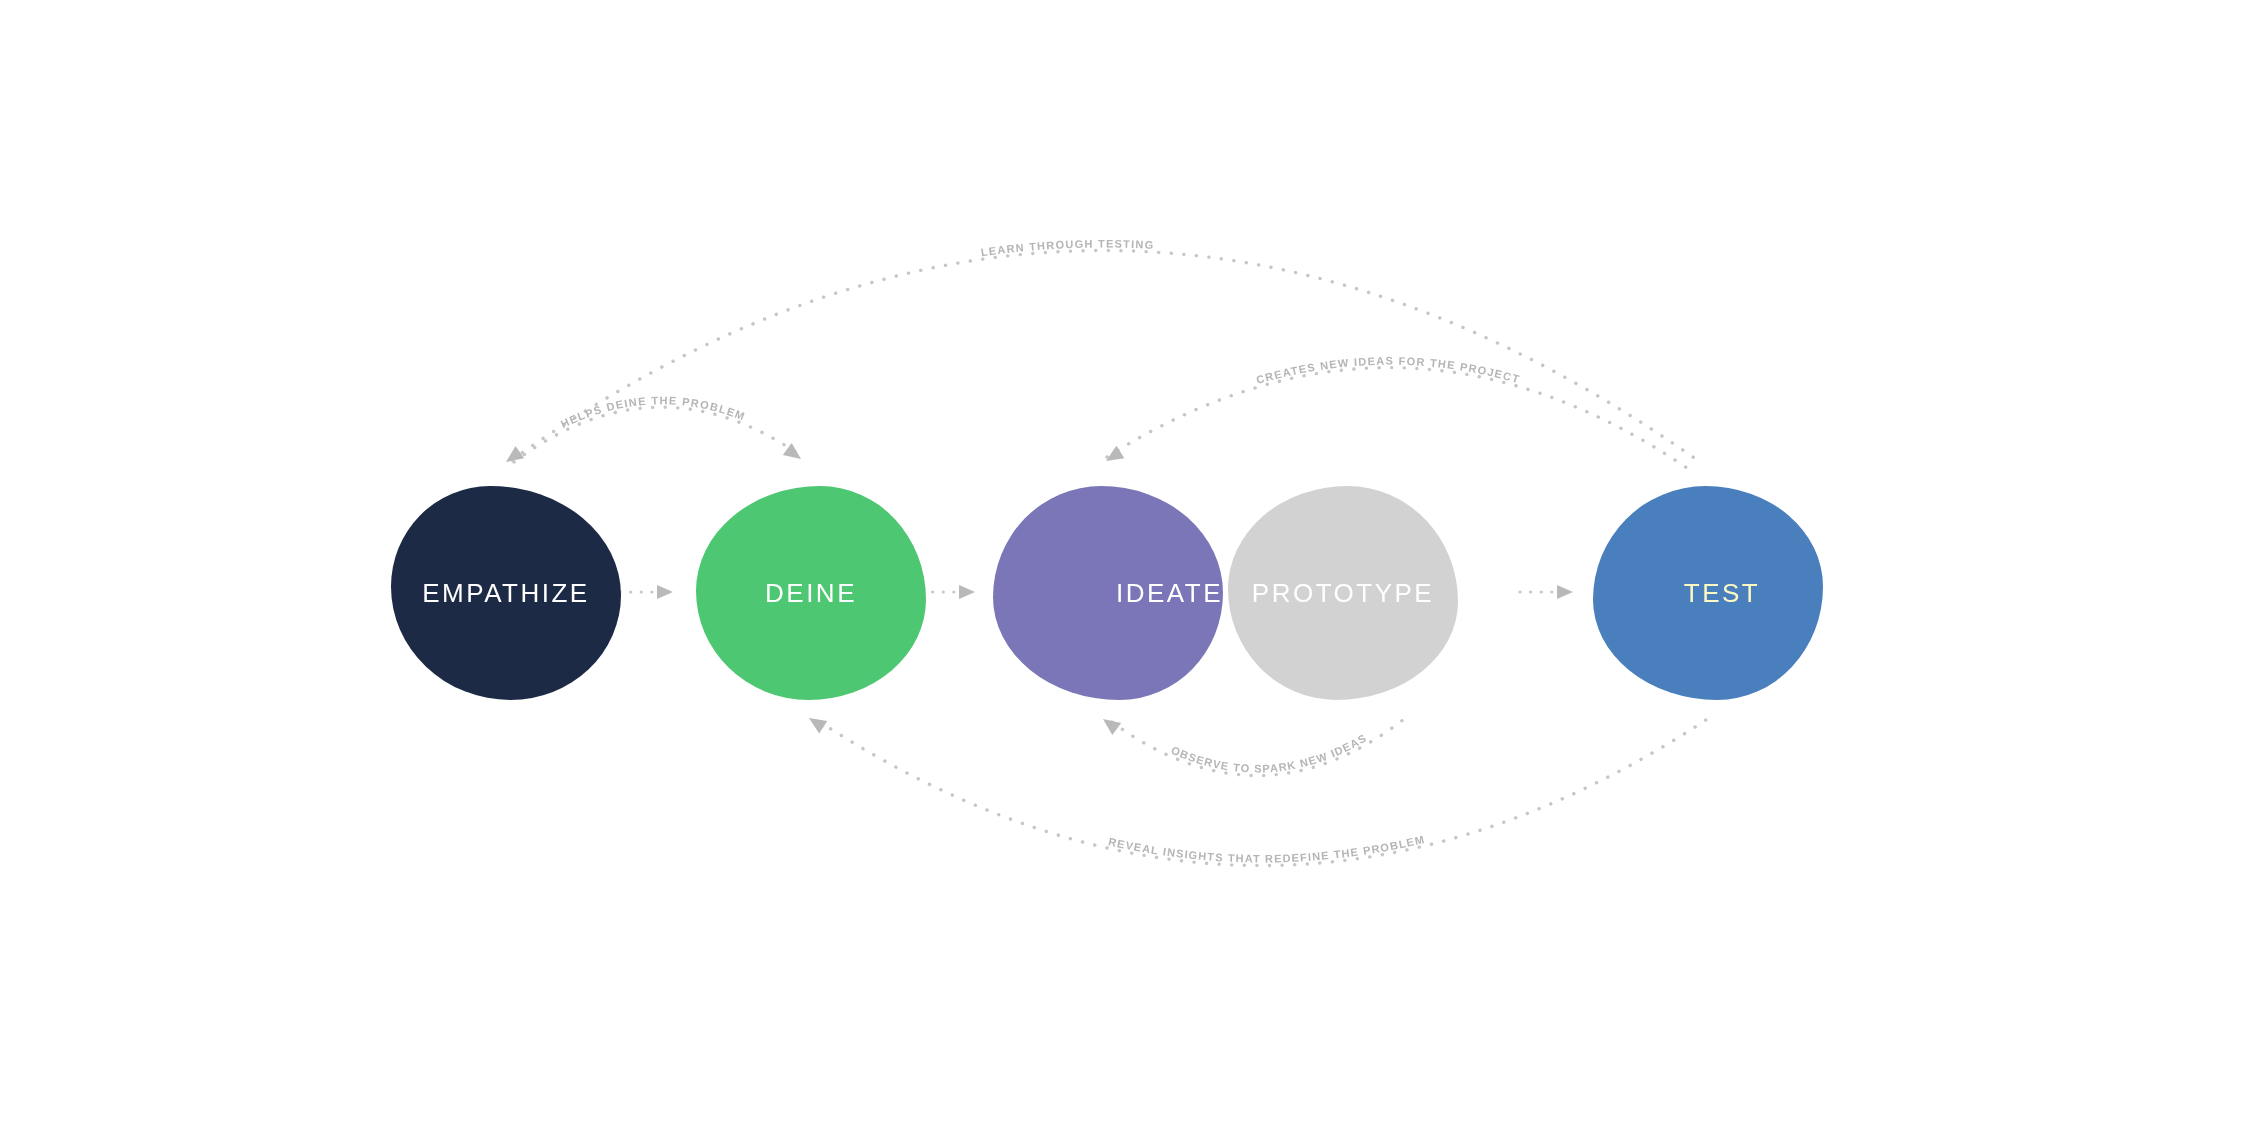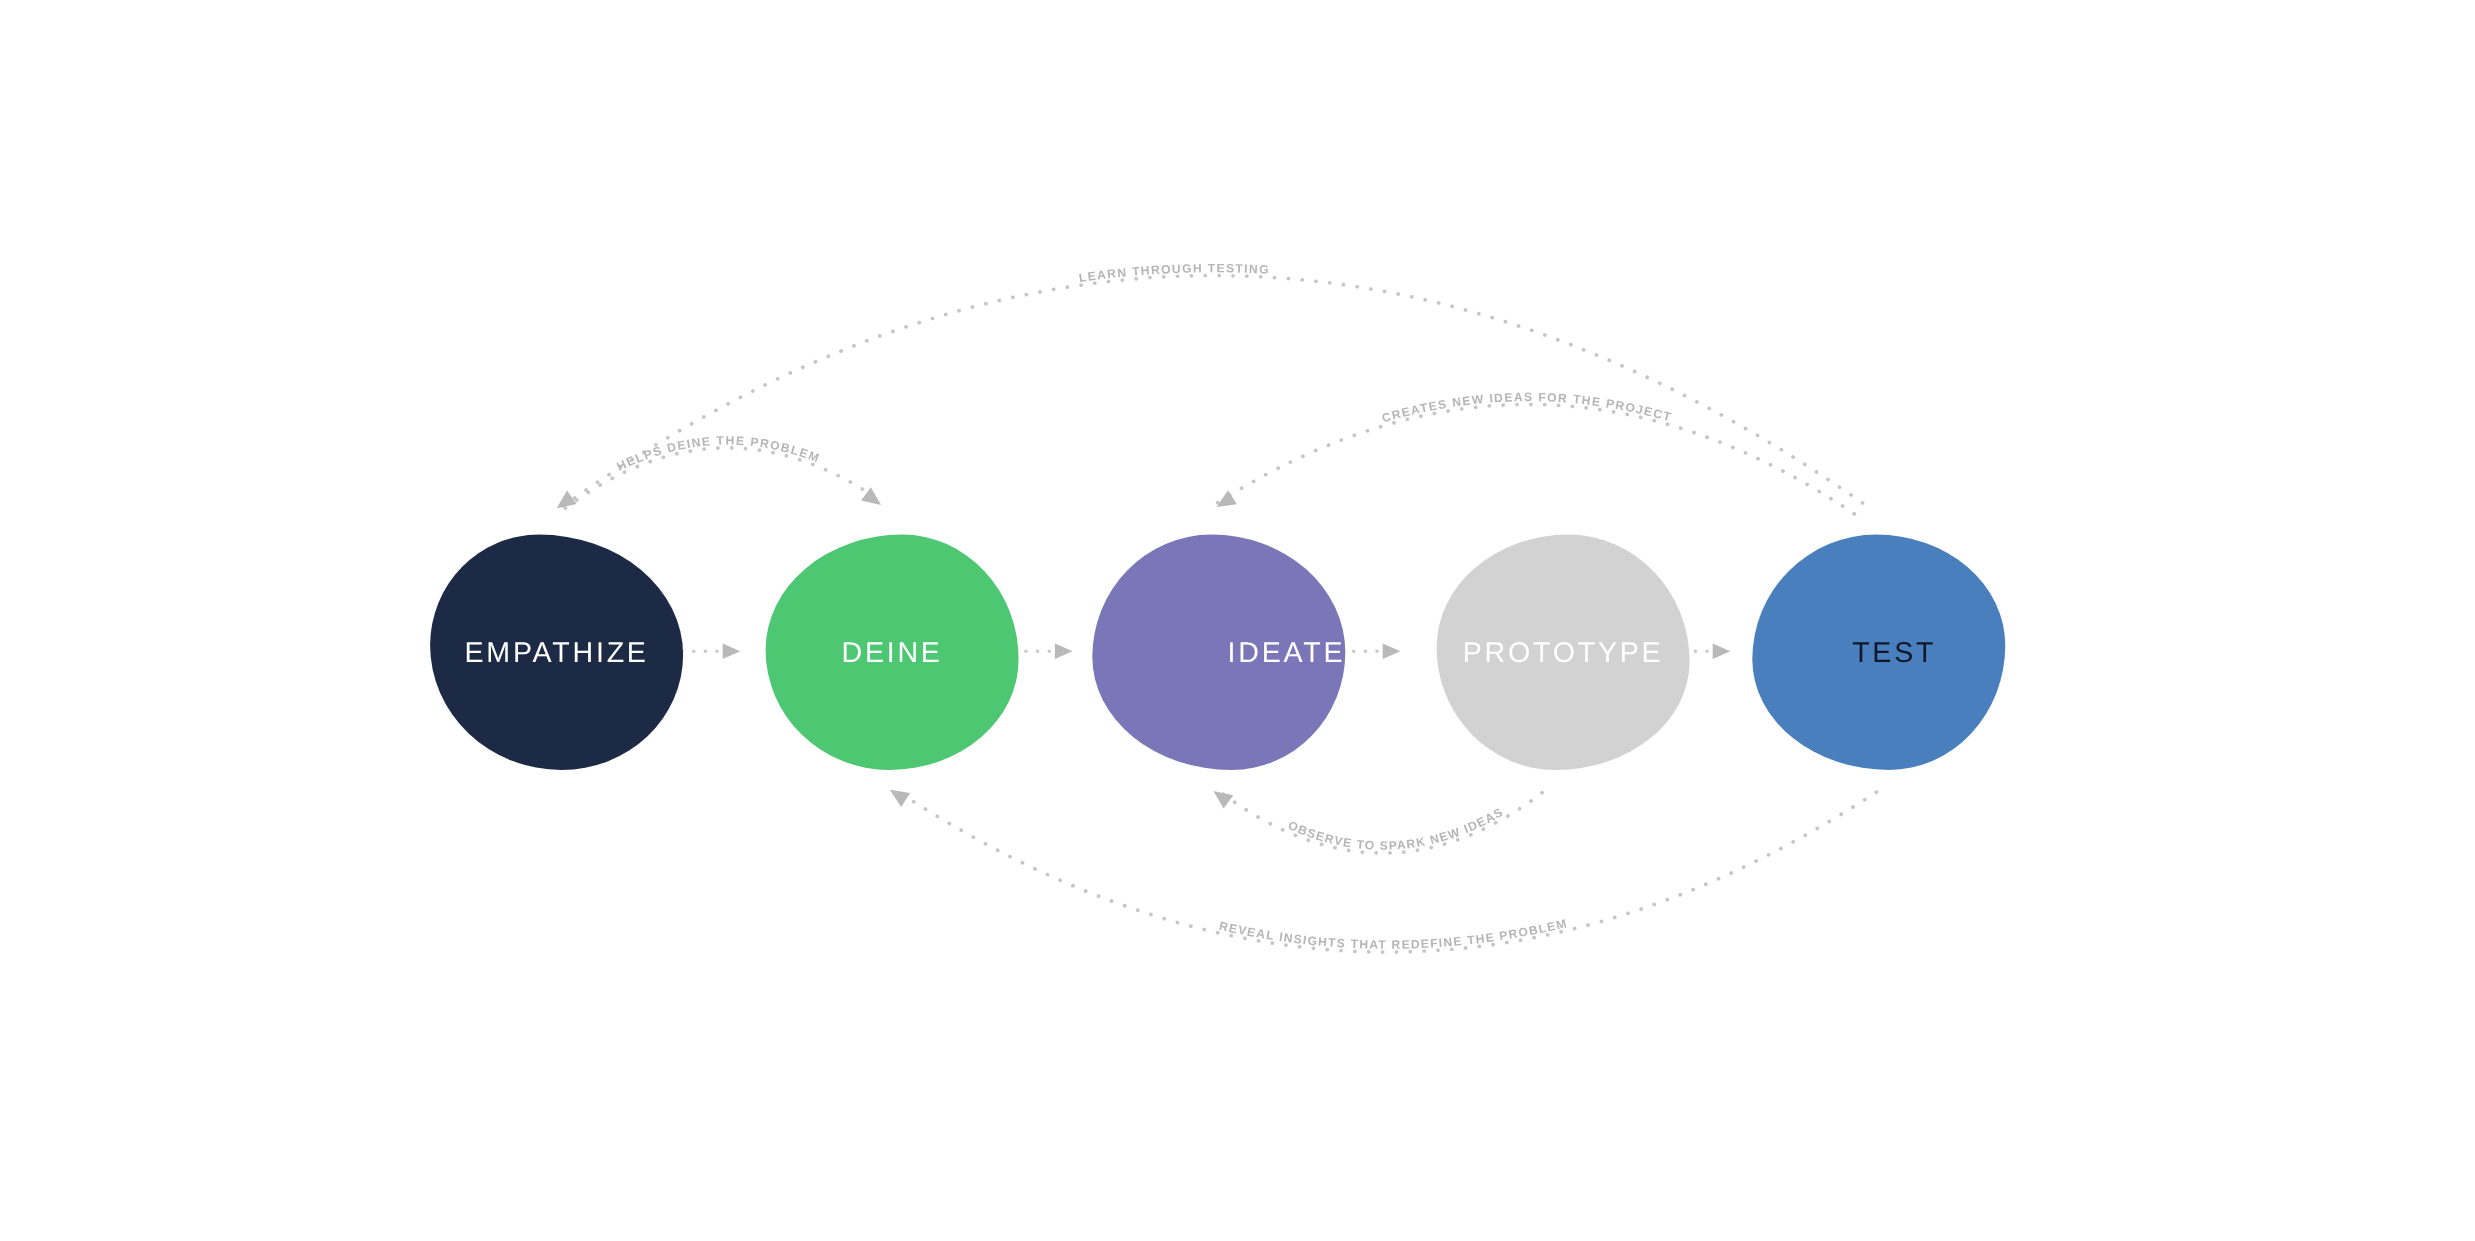--- a/index.html
+++ b/index.html
@@ -56,21 +56,21 @@
   .node .label {
     color: #ffffff;
     font-weight: 400;
     font-size: 26px;
     letter-spacing: 2.5px;
     white-space: nowrap;
   }
   .node:nth-of-type(1) { left: 391px;  border-radius: 43% 57% 48% 52% / 47% 51% 49% 53%; }
   .node:nth-of-type(2) { left: 696px;  border-radius: 54% 46% 51% 49% / 49% 53% 47% 51%; }
   .node:nth-of-type(3) { left: 993px;  border-radius: 47% 53% 45% 55% / 52% 50% 50% 48%; justify-content: flex-end; }
-  .node:nth-of-type(4) { left: 1306px; border-radius: 52% 48% 53% 47% / 48% 54% 46% 52%; }
+  .node:nth-of-type(4) { left: 1228px; border-radius: 52% 48% 53% 47% / 48% 54% 46% 52%; }
   .node:nth-of-type(5) { left: 1593px; border-radius: 49% 51% 46% 54% / 53% 47% 53% 47%; }
 </style>
 </head>
 <body>
 
 <div class="canvas">
 
   <svg class="arc-layer" width="2250" height="1128" viewBox="0 0 2250 1128">
 
     <path id="arcTop" class="dotted" d="M 512 460 Q 1103 40 1700 462"></path>
@@ -125,16 +125,16 @@
   <div class="node" style="background: rgb(78, 199, 114);">
     <span class="label" style="color: rgb(255, 255, 255);">DEINE</span>
   </div>
   <div class="node" style="background: rgb(123, 118, 184);">
     <span class="label" style="color: rgb(255, 255, 255);">IDEATE</span>
   </div>
   <div class="node" style="background: rgb(210, 210, 210);">
     <span class="label" style="color: rgb(255, 255, 255);">PROTOTYPE</span>
   </div>
   <div class="node" style="background: rgb(74, 127, 189);">
-    <span class="label" style="color: #0f172a; margin-left: 28px;">TEST</span>
+    <span class="label" style="color: #fef9c3; margin-left: 28px;">TEST</span>
   </div>
 
 </div>
 
 </body></html>

